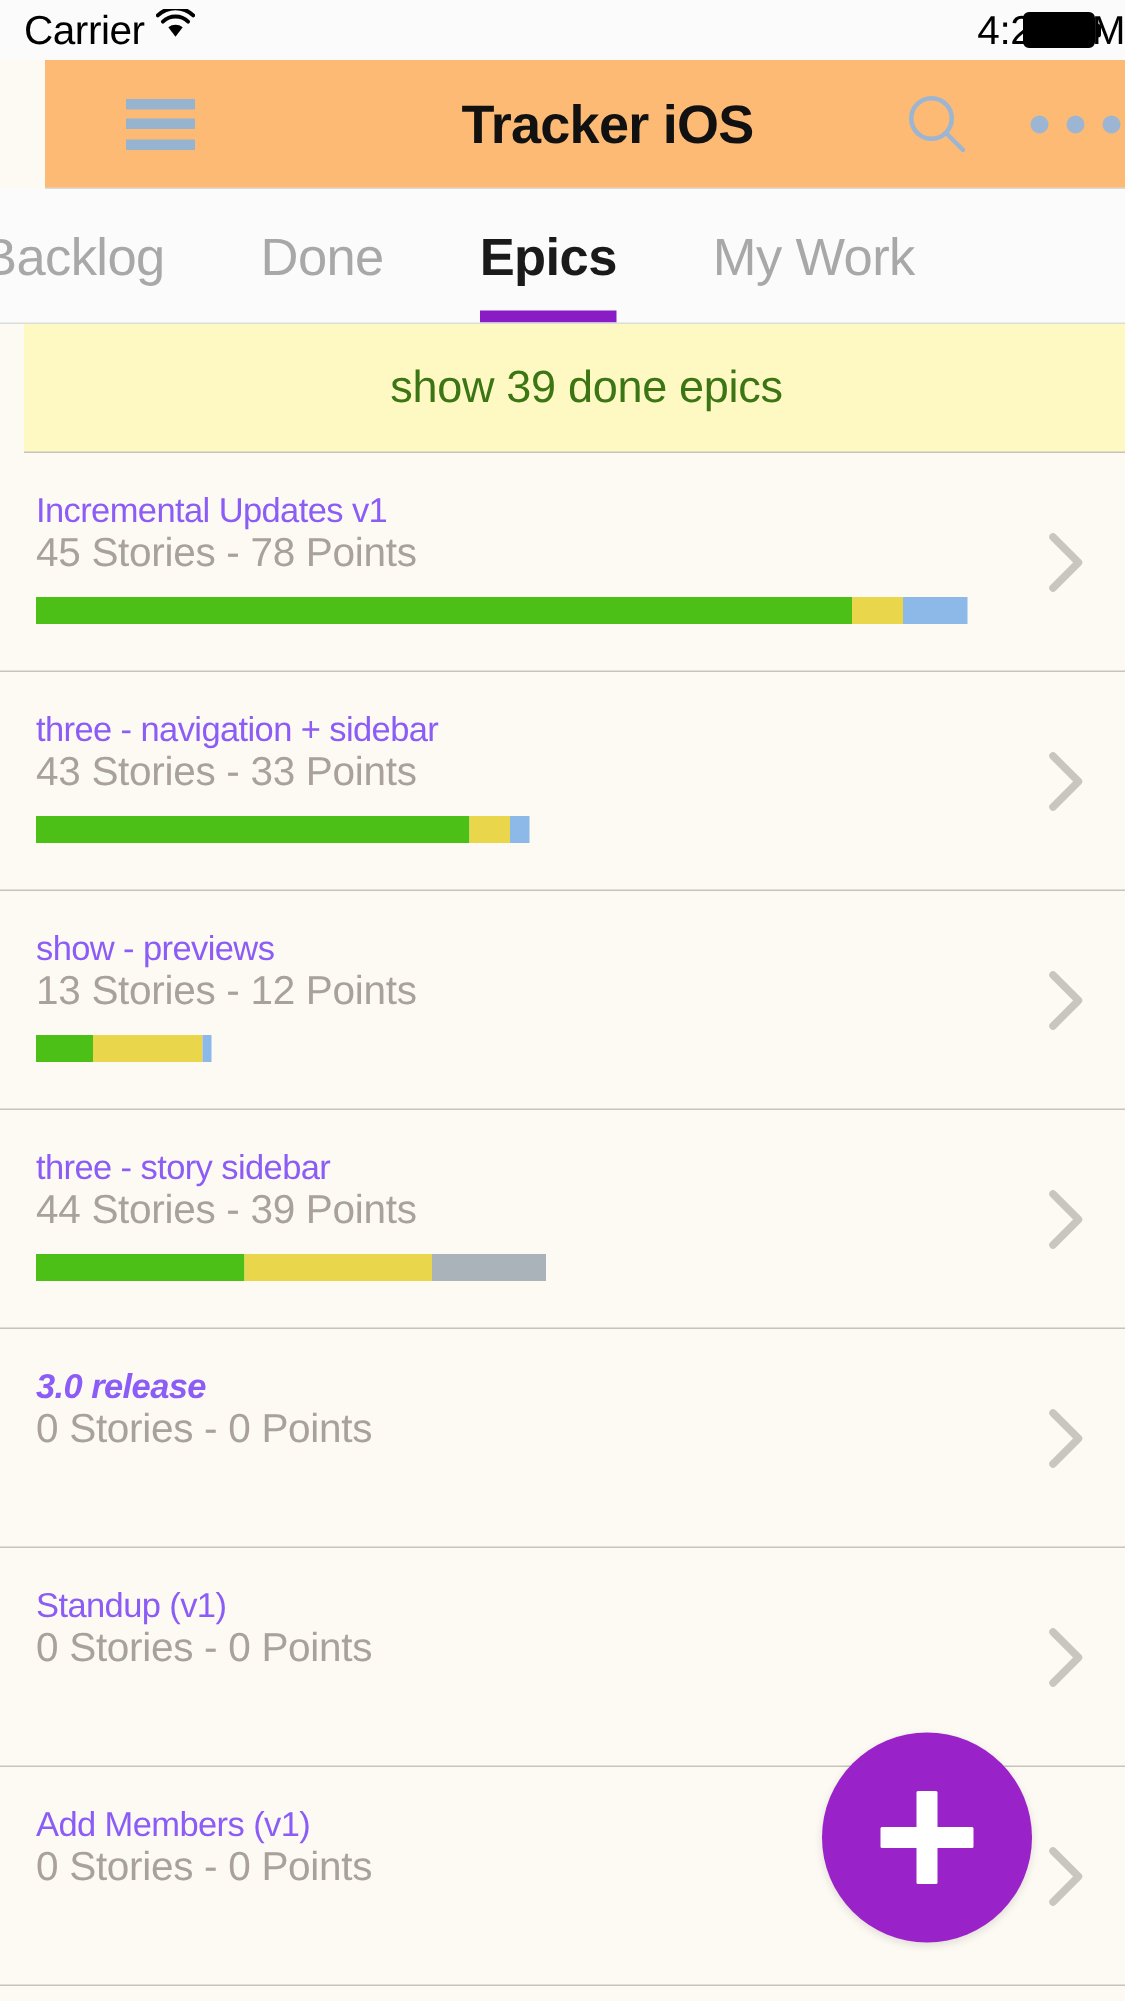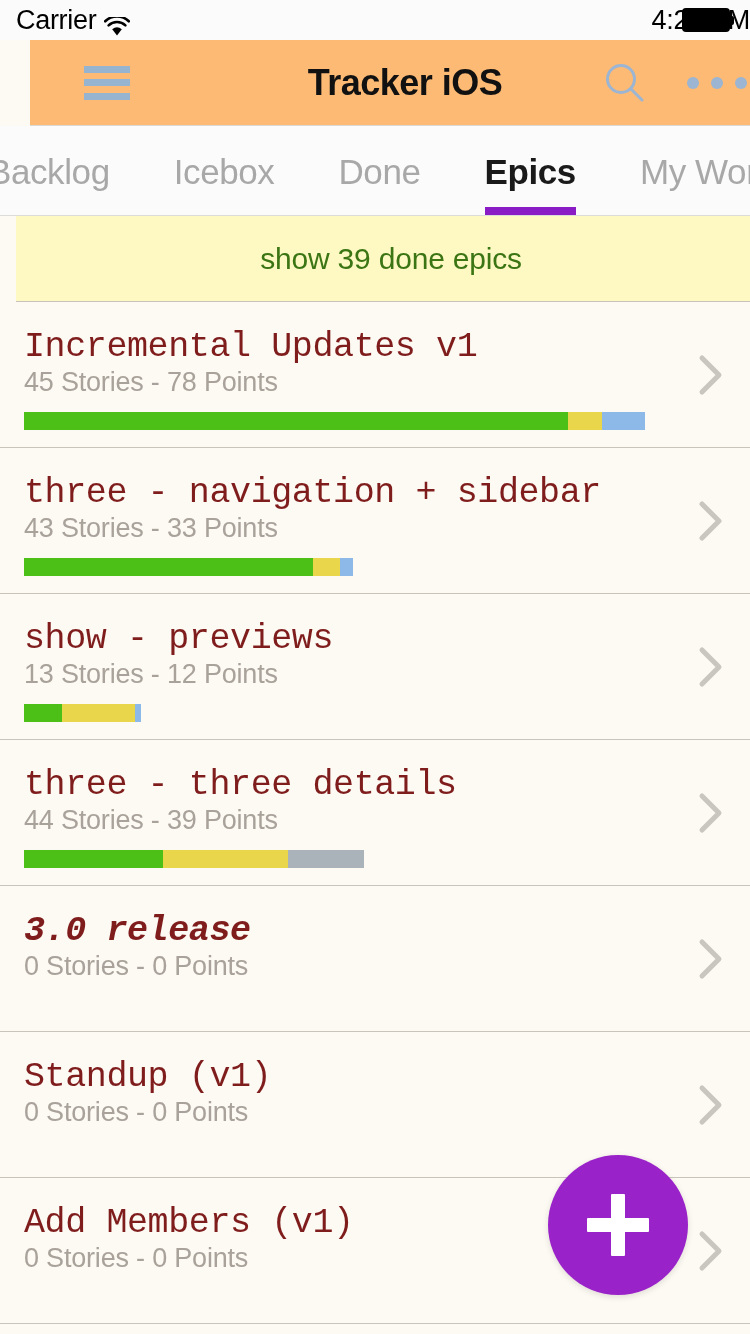--- a/index.html
+++ b/index.html
@@ -12,21 +12,21 @@
   #screen { position:relative; width:750px; height:1334px; background:#fdf9f3; }
 
   
   .statusbar {
     height:40px; width:100%;
     background:#fbfbfb;
     display:flex; align-items:center;
     padding:0 16px;
     position:relative;
   }
-  .sb-left { display:flex; align-items:flex-end; gap:8px; }
+  .sb-left { display:flex; align-items:flex-start; gap:8px; }
   .sb-carrier { font-size:27px; color:#000; font-family:"Liberation Sans", sans-serif; letter-spacing:-0.3px; }
   .wifi-icon { display:inline-block; width:26px; height:20px; position:relative; }
   .wifi-icon svg { position:absolute; top:1px; left:0; }
   .sb-time {
     position:absolute; left:12px; right:0; text-align:right;
     font-size:27px; color:#000; font-family:"Liberation Sans", sans-serif;
     letter-spacing:-0.3px; pointer-events:none;
   }
   .sb-right { margin-left:auto; display:flex; align-items:center; }
   .battery { position:relative; width:52px; height:24px; }
@@ -117,22 +117,22 @@
   .list { width:100%; background:#fdf9f3; }
   .epic-row {
     position:relative;
     height:146px;
     padding:26px 70px 0 24px;
     border-bottom:1px solid #c8c4bc;
     background:#fdf9f3;
     cursor:pointer;
   }
   .epic-title {
-    font-size:35px; color:#7f1d1d; line-height:1.1;
-    font-family:Liberation Mono, monospace;
+    font-size:23px; color:#8b5cf6; line-height:1.1;
+    font-family:Liberation Sans, sans-serif;
     letter-spacing:-0.4px;
     font-weight:400;
   }
   .epic-row.release .epic-title { font-weight:bold; font-style:italic; }
   .epic-sub {
     font-size:27px; color:#a8a29a;
     font-family:"Liberation Sans", sans-serif;
     letter-spacing:-0.2px;
   }
   .epic-bar {
@@ -204,24 +204,20 @@
       <i></i>
         <i></i>
         <i></i>
     </div>
   </div>
 
   <div class="tabbar">
     <div class="tabs-scroll">
       <div class="tab">
         <span class="tab-label">Backlog</span>
-        <span class="tab-underline"></span>
-      </div>
-      <div class="tab">
-        <span class="tab-label">Icebox</span>
         <span class="tab-underline"></span>
       </div>
       <div class="tab">
         <span class="tab-label">Done</span>
         <span class="tab-underline"></span>
       </div>
       <div class="tab active">
         <span class="tab-label">Epics</span>
         <span class="tab-underline" style="background: rgb(138, 28, 198);"></span>
       </div>
@@ -277,21 +273,21 @@
           <span class="seg seg-started" style="width: 6px; background: rgb(140, 185, 232);"></span>
         </div>
       <span class="chevron">
         <svg width="30" height="46" viewBox="0 0 30 46">
             <polyline points="6,6 23,23 6,40" stroke="#c9c6c0" stroke-width="5" fill="none" stroke-linecap="round" stroke-linejoin="round"></polyline>
           </svg>
       </span>
     </div>
 
     <div class="epic-row">
-      <div class="epic-title">three - three details</div>
+      <div class="epic-title">three - story sidebar</div>
       <div class="epic-sub">44 Stories - 39 Points</div>
       <div class="epic-bar">
           <span class="seg seg-accepted" style="width: 139px; background: rgb(76, 192, 23);"></span>
           <span class="seg seg-delivered" style="width: 125px; background: rgb(234, 214, 75);"></span>
           <span class="seg seg-unstarted" style="width: 76px; background: rgb(170, 178, 186);"></span>
         </div>
       <span class="chevron">
         <svg width="30" height="46" viewBox="0 0 30 46">
             <polyline points="6,6 23,23 6,40" stroke="#c9c6c0" stroke-width="5" fill="none" stroke-linecap="round" stroke-linejoin="round"></polyline>
           </svg>

